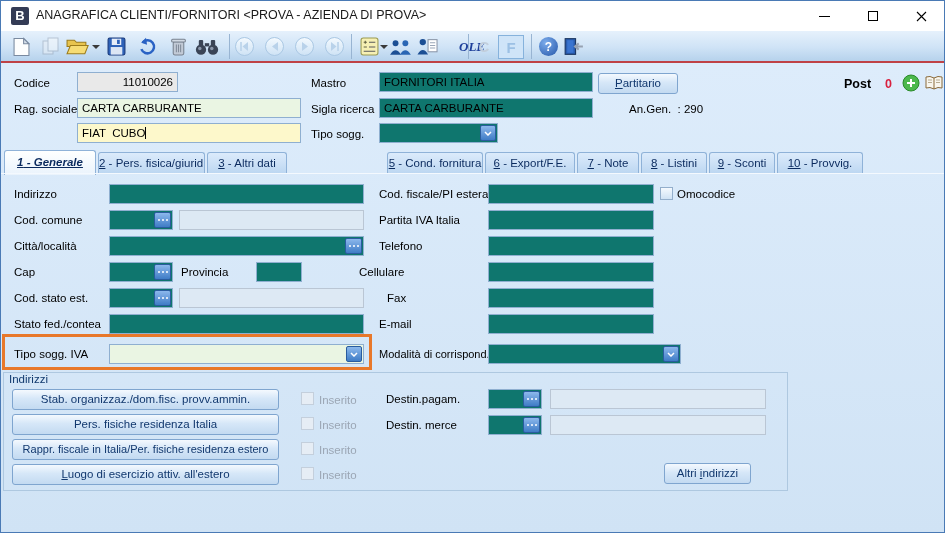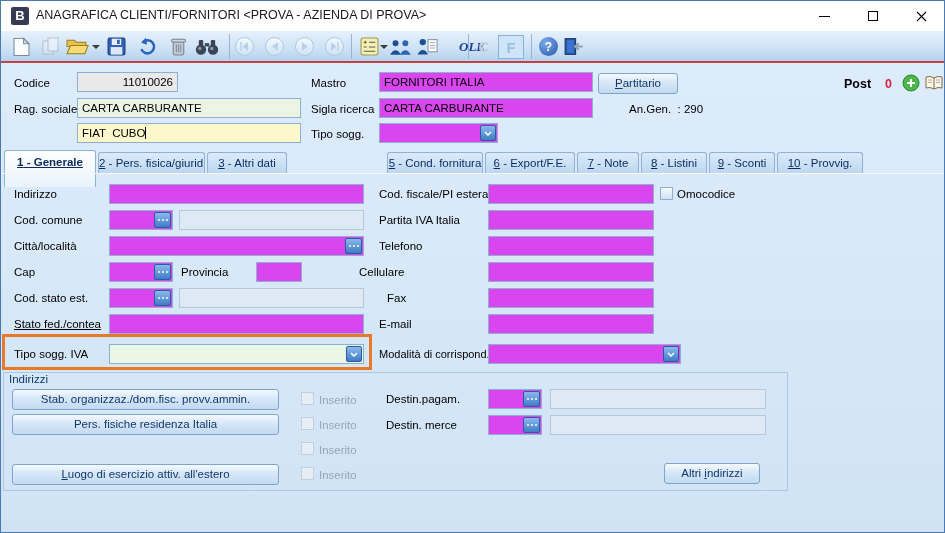--- a/index.html
+++ b/index.html
@@ -24,21 +24,21 @@
   .oletxt{font:bold italic 13px "Liberation Serif",serif;color:#1e3f9a;letter-spacing:0px;}
   .cf{font:bold 15px "Liberation Sans",sans-serif;}
   #fbox{position:absolute;left:497px;top:34px;width:26px;height:24px;background:#cfe4f8;border:1px solid #86b2dc;box-sizing:border-box;
         display:flex;align-items:center;justify-content:center;}
   #helpbtn{position:absolute;left:538px;top:36px;width:19px;height:19px;border-radius:50%;
            background:radial-gradient(circle at 35% 30%,#7cacec,#2456a8);color:#fff;font:bold 12px "Liberation Sans",sans-serif;
            display:flex;align-items:center;justify-content:center;}
   
   #main{position:absolute;left:0;top:62px;width:100%;height:471px;background:linear-gradient(#ddecfb,#d0e3f5);}
   .lbl{position:absolute;font-size:11.5px;color:#000;white-space:pre;line-height:20px;}
-  .inp{position:absolute;background:#d946ef;border:1px solid #8fafd0;box-sizing:border-box;height:20px;
+  .inp{position:absolute;background:#0f766e;border:1px solid #8fafd0;box-sizing:border-box;height:20px;
        font-size:11.5px;line-height:18px;padding:0 4px;color:#000;white-space:pre;overflow:hidden;}
   .inp.dis{background:#dde9f4;border-color:#bac6d4;}
   .inp.gray{background:#e9e9e9;text-align:right;}
   .inp.green{background:#eaf5e3;}
   .inp.yellow{background:#fdf8cb;}
   .btn{position:absolute;box-sizing:border-box;background:linear-gradient(#f4f9fe,#d6e7f8 45%,#c3daf1);
        border:1px solid #7fa5cf;border-radius:3px;font-size:11.5px;color:#12386e;text-align:center;cursor:default;}
   .ellbtn{position:absolute;top:1px;right:1px;bottom:1px;width:17px;border-radius:2px;
           background:linear-gradient(#8cb8ec,#3f7cc6);border:1px solid #2a5c9e;box-sizing:border-box;
           display:flex;align-items:center;justify-content:center;}
@@ -47,21 +47,21 @@
             background:linear-gradient(#8cb8ec,#3f7cc6);border:1px solid #2a5c9e;box-sizing:border-box;
             display:flex;align-items:center;justify-content:center;}
   .chk{position:absolute;width:13px;height:13px;box-sizing:border-box;border:1px solid #93aecb;
        background:linear-gradient(#f4f9fe,#cfe2f4);}
   .chk.dis{border-color:#c4cfdc;background:#e6edf5;}
   .dislbl{position:absolute;font-size:11.5px;color:#9ba6b4;line-height:20px;white-space:nowrap;}
   
   .tab{position:absolute;top:151px;height:21px;box-sizing:border-box;background:linear-gradient(#dcebfb,#bdd7f1);
        border:1px solid #8fb2d8;border-bottom:none;border-radius:3px 3px 0 0;font-size:11.5px;color:#0a2a5e;
        text-align:center;line-height:20px;white-space:nowrap;overflow:hidden;}
-  .tab.active{top:149px;height:37px;background:linear-gradient(#feffff,#eaf3fc);font-weight:bold;text-decoration:underline;line-height:23px;}
+  .tab.active{top:149px;height:25px;background:linear-gradient(#feffff,#eaf3fc);font-weight:bold;text-decoration:underline;line-height:23px;font-style:italic;}
   .tab .tnum{text-decoration:underline;}
   #tabline{position:absolute;left:0;top:172px;width:100%;height:1px;background:#f4f9fe;}
   
   #hl{position:absolute;left:1px;top:333px;width:370px;height:36px;border:3px solid #e8782a;box-sizing:border-box;pointer-events:none;z-index:5;}
   
   #grp{position:absolute;left:2px;top:371px;width:785px;height:119px;border:1px solid #aec8e0;box-sizing:border-box;}
   #grplbl{position:absolute;left:8px;top:372px;font-size:11.5px;color:#123a6e;}
   .txtcursor{display:inline-block;width:1px;height:12px;background:#000;vertical-align:-2px;}
   u{text-decoration:underline;}
   svg{display:block;}
@@ -279,21 +279,21 @@
   </div>
   <span class="lbl" style="left:180px;top:261px;">Provincia</span>
   <div class="inp" style="left:255px;top:261px;width:46px;"></div>
 
   <span class="lbl" style="left:13px;top:287px;">Cod. stato est.</span>
   <div class="inp" style="left:108px;top:287px;width:64px;padding-right:20px;">
     <span class="ellbtn"><span class="dots"></span></span>
   </div>
   <div class="inp dis" style="left:178px;top:287px;width:185px;"></div>
 
-  <span class="lbl" style="left:13px;top:313px;text-decoration:underline;">Stato fed./contea</span>
+  <span class="lbl" style="left:13px;top:313px;">Stato fed./contea</span>
   <div class="inp" style="left:108px;top:313px;width:255px;"></div>
 
   <span class="lbl" style="left:13px;top:343px;">Tipo sogg. IVA</span>
   <div class="inp green" style="left:108px;top:343px;width:255px;padding-right:20px;">
     
     <span class="combobtn"><svg width="8" height="5" viewBox="0 0 8 5">
           <path d="M1 1 L4 4 L7 1" stroke="#fff" stroke-width="1.5" fill="none"></path>
         </svg></span>
   </div>
   <div id="hl"></div>
@@ -324,20 +324,21 @@
     <span class="combobtn"><svg width="8" height="5" viewBox="0 0 8 5">
           <path d="M1 1 L4 4 L7 1" stroke="#fff" stroke-width="1.5" fill="none"></path>
         </svg></span>
   </div>
 
   <div id="grp"></div>
   <span id="grplbl">Indirizzi</span>
 
   <div class="btn" style="left:11px;top:388px;width:267px;height:21px;line-height:19px;">Stab. organizzaz./dom.fisc. provv.ammin.</div>
   <div class="btn" style="left:11px;top:413px;width:267px;height:21px;line-height:19px;">Pers. fisiche residenza Italia</div>
+  <div class="btn" style="left:11px;top:438px;width:267px;height:21px;line-height:19px;font-size:11px;">Rappr. fiscale in Italia/Per. fisiche residenza estero</div>
   <div class="btn" style="left:11px;top:463px;width:267px;height:21px;line-height:19px;"><u>L</u>uogo di esercizio attiv. all'estero</div>
 
   <span class="chk dis" style="left:300px;top:391px;"></span>
   <span class="dislbl" style="left:318px;top:389px;">Inserito</span>
   <span class="chk dis" style="left:300px;top:416px;"></span>
   <span class="dislbl" style="left:318px;top:414px;">Inserito</span>
   <span class="chk dis" style="left:300px;top:441px;"></span>
   <span class="dislbl" style="left:318px;top:439px;">Inserito</span>
   <span class="chk dis" style="left:300px;top:466px;"></span>
   <span class="dislbl" style="left:318px;top:464px;">Inserito</span>
@@ -349,15 +350,15 @@
   </div>
   <div class="inp dis" style="left:549px;top:388px;width:216px;"></div>
 
   <span class="lbl" style="left:385px;top:414px;">Destin. merce</span>
   <div class="inp" style="left:487px;top:414px;width:54px;padding-right:21px;text-align:right;">
     
     <span class="ellbtn"><span class="dots"></span></span>
   </div>
   <div class="inp dis" style="left:549px;top:414px;width:216px;"></div>
 
-  <div class="btn" style="left:663px;top:462px;width:96px;height:21px;line-height:19px;">Altri <u>i</u>ndirizzi</div>
+  <div class="btn" style="left:663px;top:462px;width:87px;height:21px;line-height:19px;">Altri <u>i</u>ndirizzi</div>
 
 </div>
 
 </body></html>

